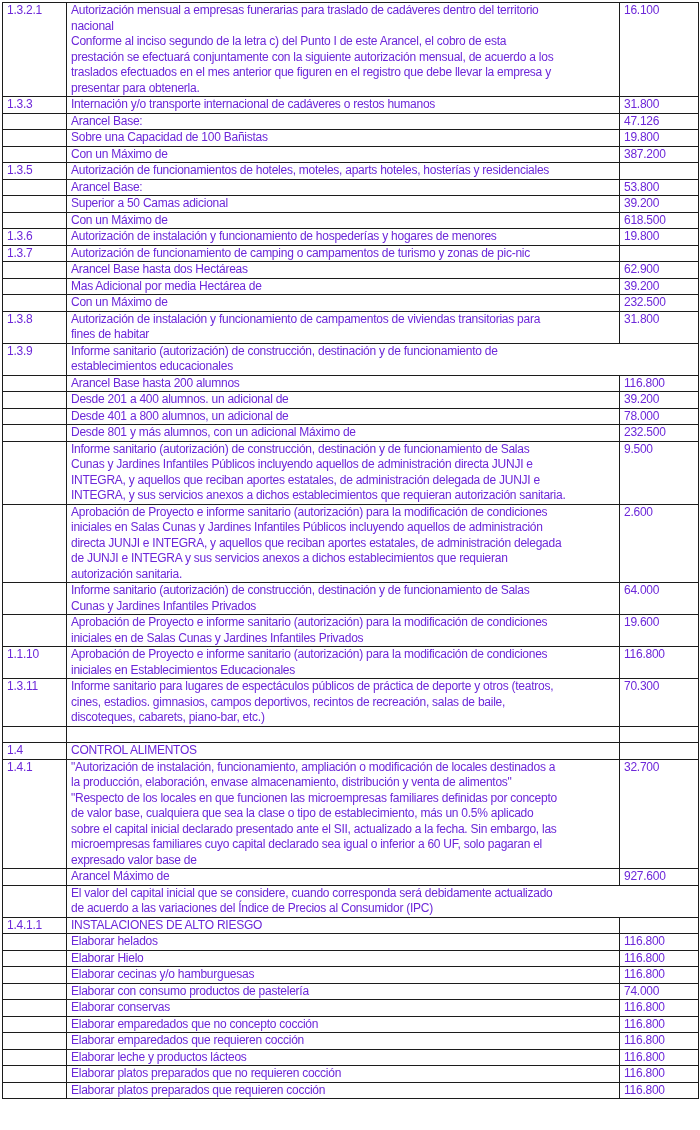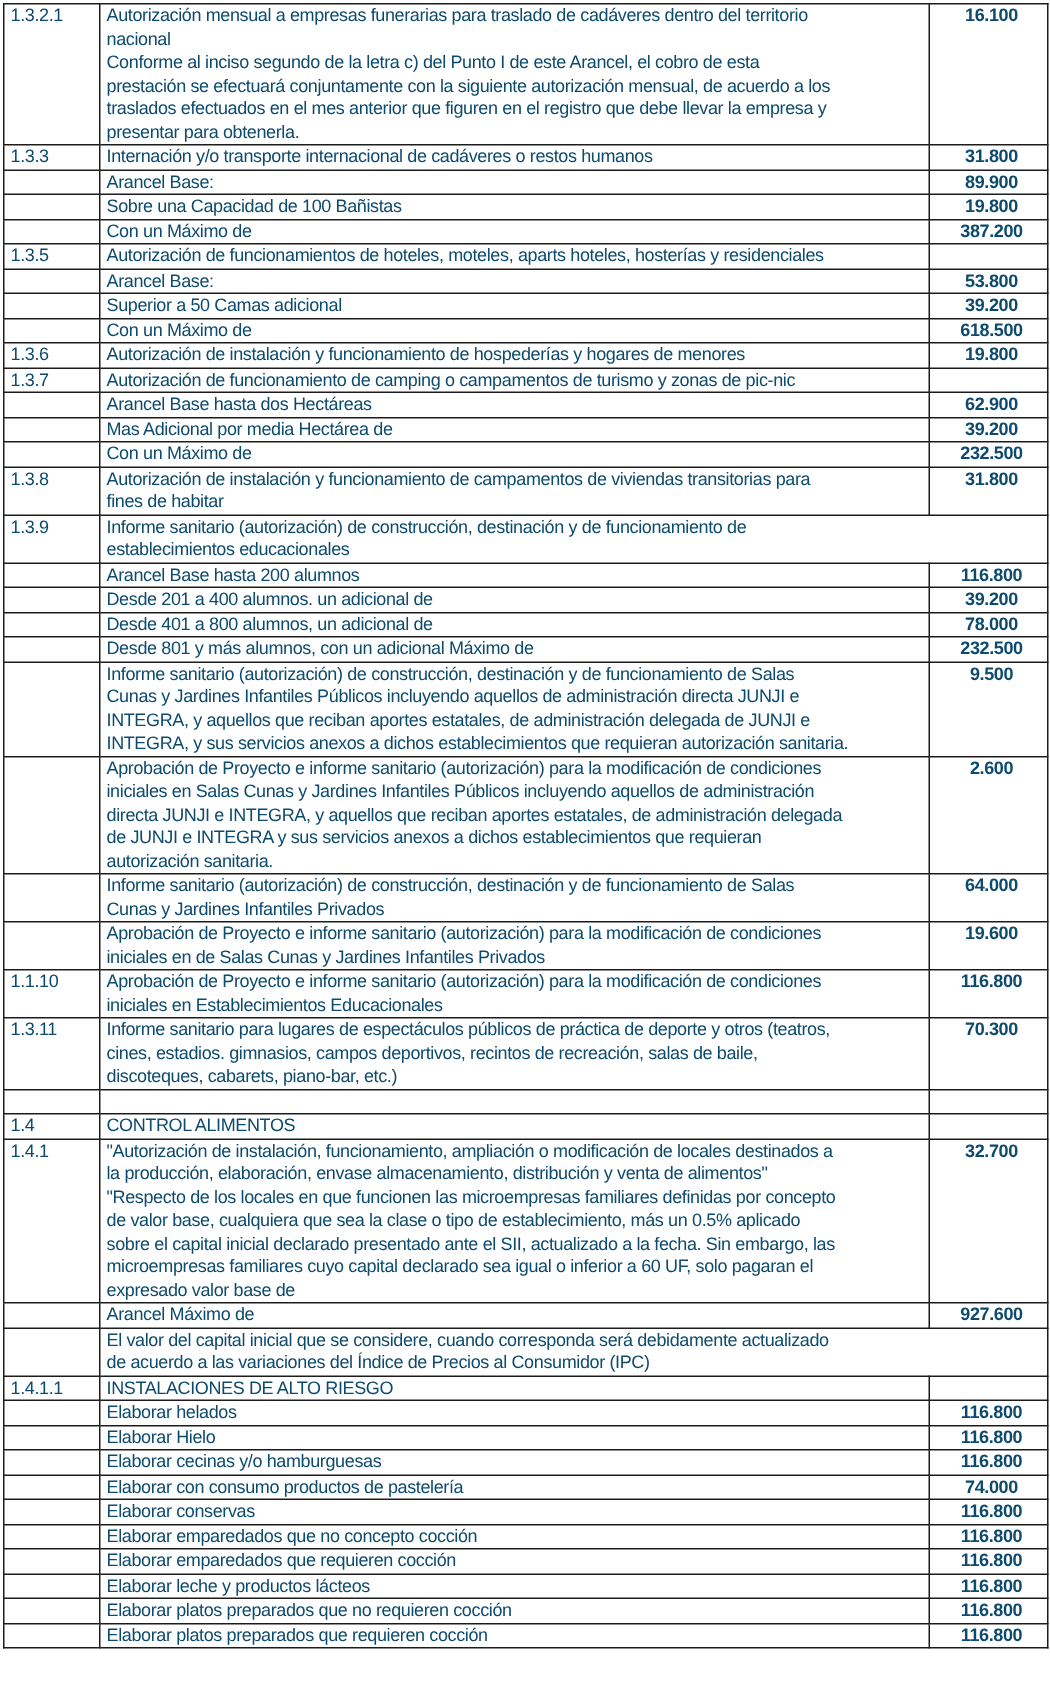--- a/index.html
+++ b/index.html
@@ -5,33 +5,33 @@
   html, body { margin: 0; padding: 0; background: #ffffff; }
   body { width: 700px; height: 1130px; position: relative; overflow: hidden; }
   table.fees {
     position: absolute; left: 2px; top: 2px;
     width: 696px;
     border-collapse: collapse;
     table-layout: fixed;
     font-family: "Liberation Sans", sans-serif;
     font-size: 12px;
     letter-spacing: -0.25px;
-    color: #0c4a6e;
+    color: #6d28d9;
   }
   table.fees td {
     border: 1px solid #1c1c1c;
     padding: 0 0 0 4px;
     line-height: 15.5px;
     vertical-align: top;
     white-space: pre;
     overflow: hidden;
   }
   td.code { }
   td.desc { }
-  td.fee { text-align: center; padding: 0; font-weight: bold; }
+  td.fee { text-align: left; padding: 0; }
   tr.blank td { height: 15.5px; }
 </style>
 </head>
 <body>
 
 <table class="fees">
   <colgroup>
     <col style="width:64px">
     <col style="width:553px">
     <col style="width:79px">
@@ -48,21 +48,21 @@
       <td class="fee">16.100</td>
     </tr>
     <tr>
       <td class="code">1.3.3</td>
       <td class="desc">Internación y/o transporte internacional de cadáveres o restos humanos</td>
       <td class="fee">31.800</td>
     </tr>
     <tr>
       <td class="code"></td>
       <td class="desc">Arancel Base:</td>
-      <td class="fee">89.900</td>
+      <td class="fee">47.126</td>
     </tr>
     <tr>
       <td class="code"></td>
       <td class="desc">Sobre una Capacidad de 100 Bañistas</td>
       <td class="fee">19.800</td>
     </tr>
     <tr>
       <td class="code"></td>
       <td class="desc">Con un Máximo de</td>
       <td class="fee">387.200</td>

